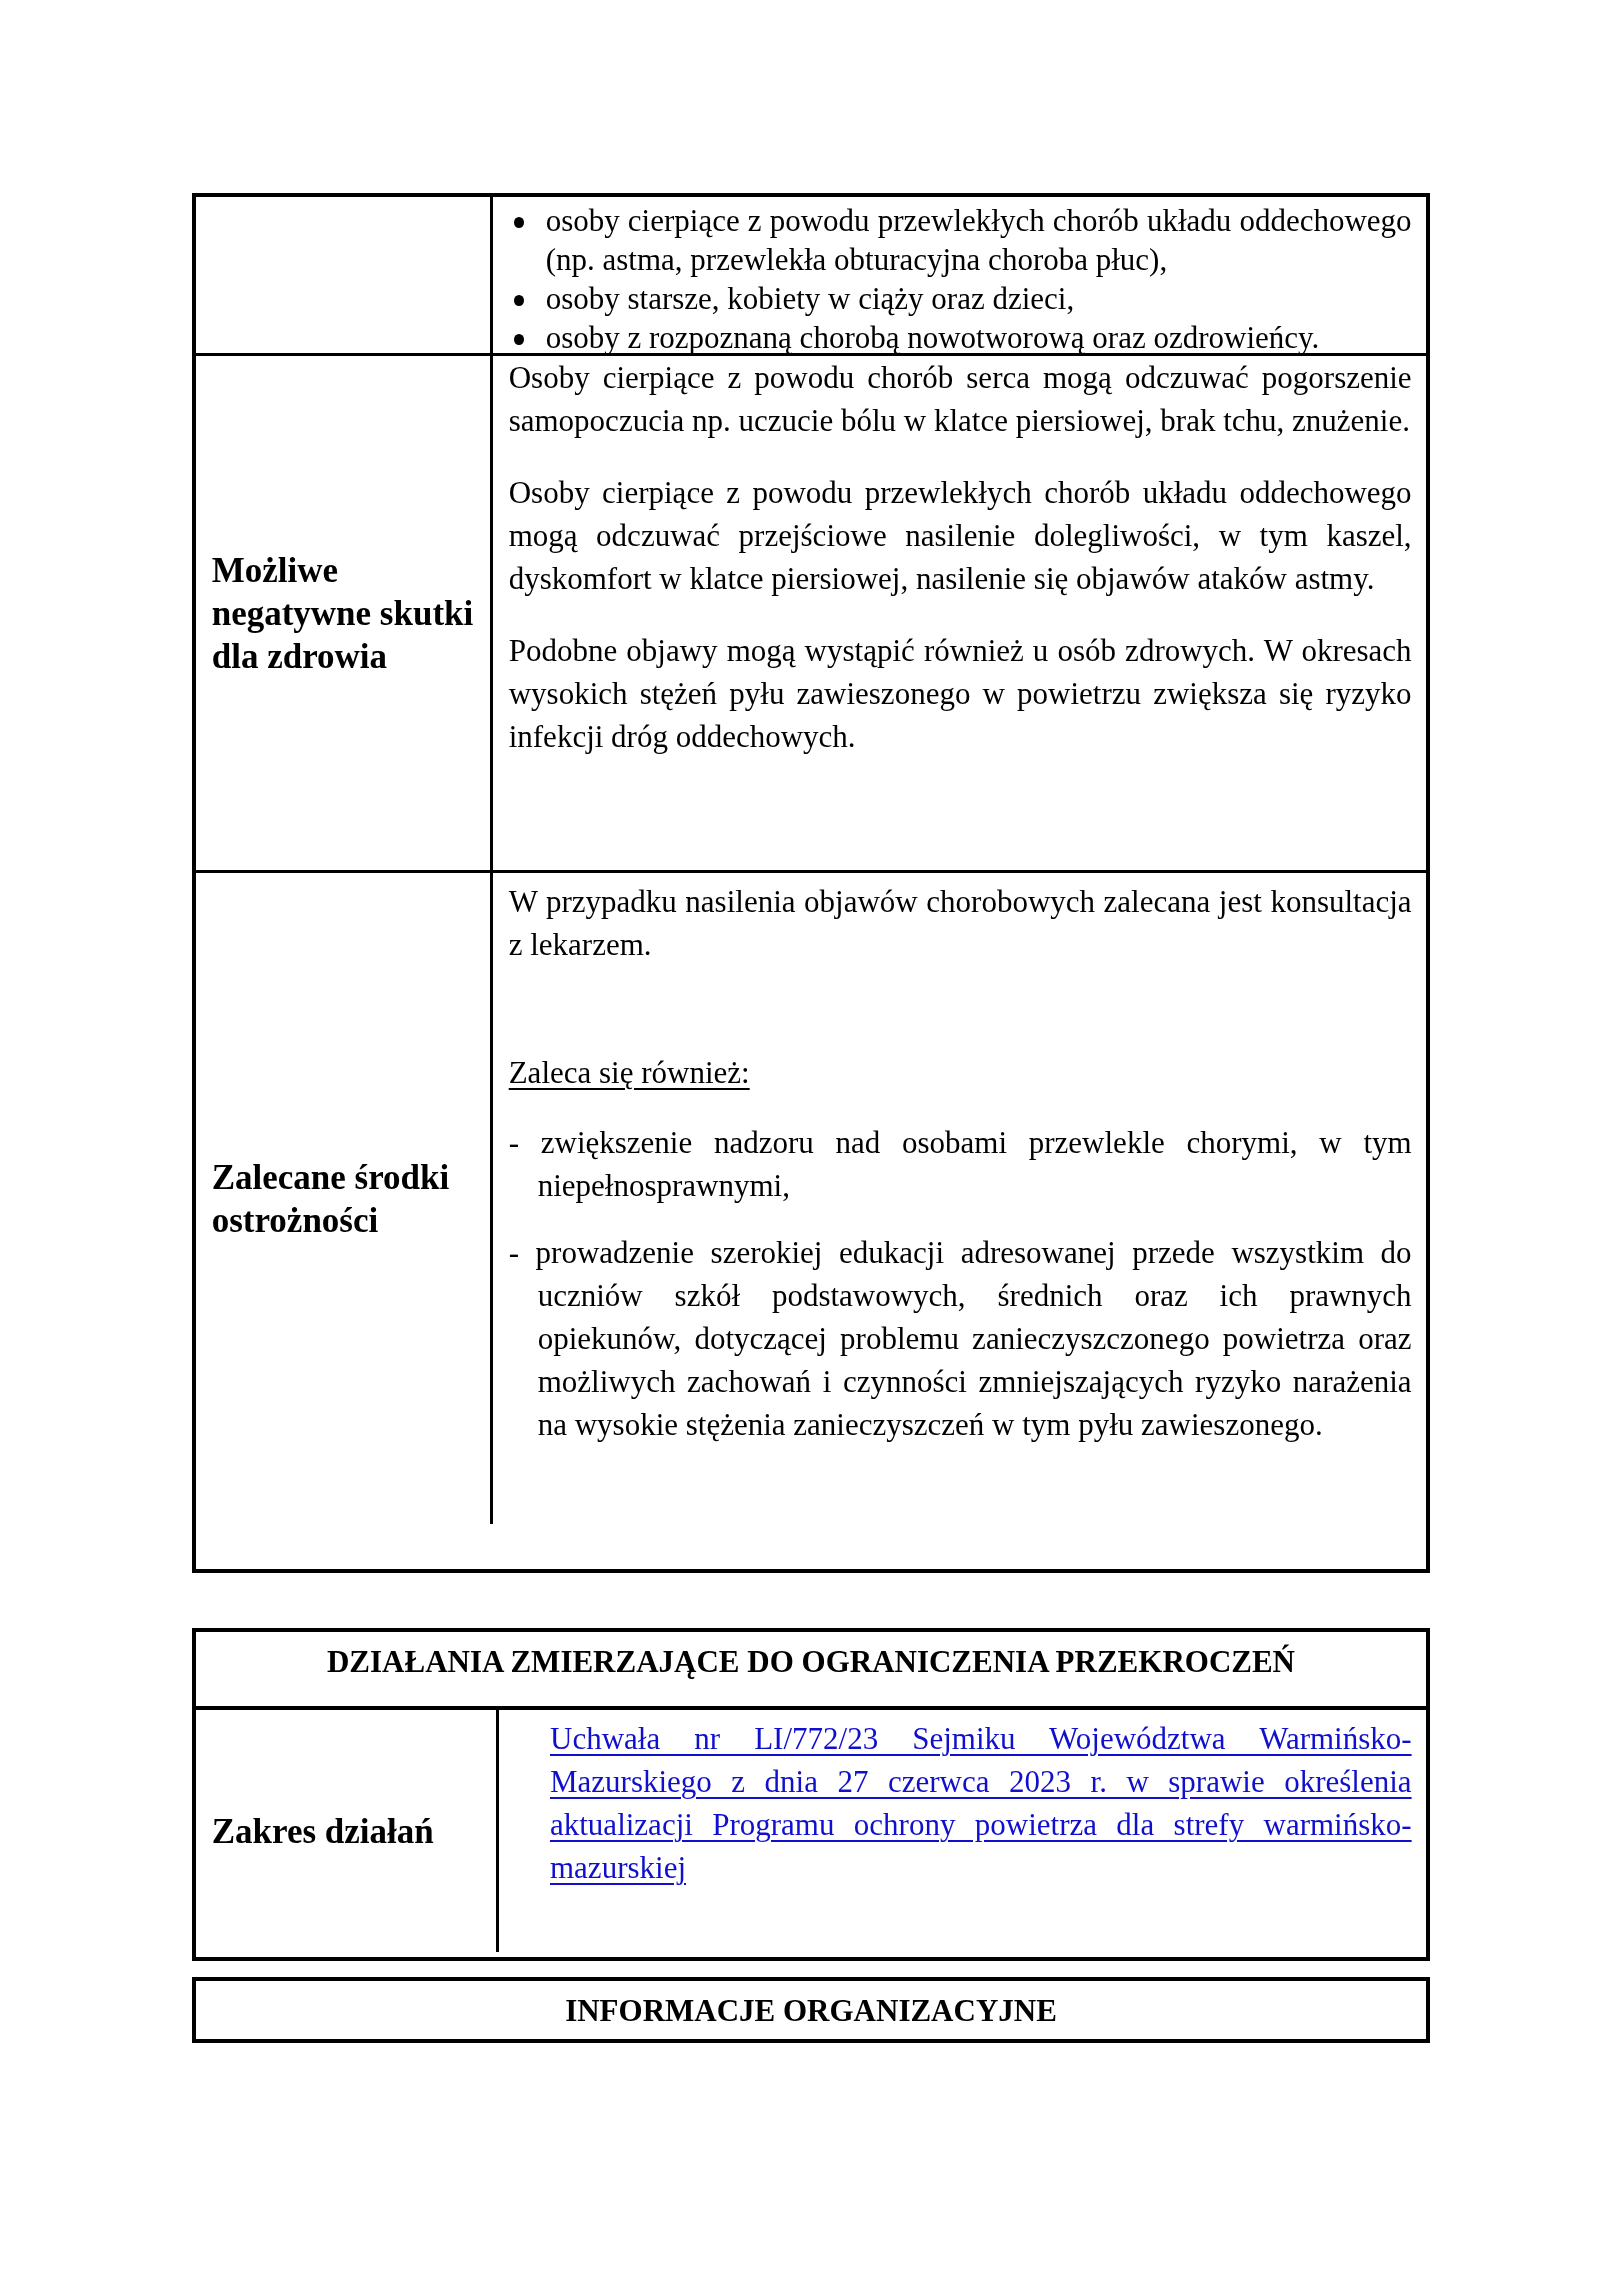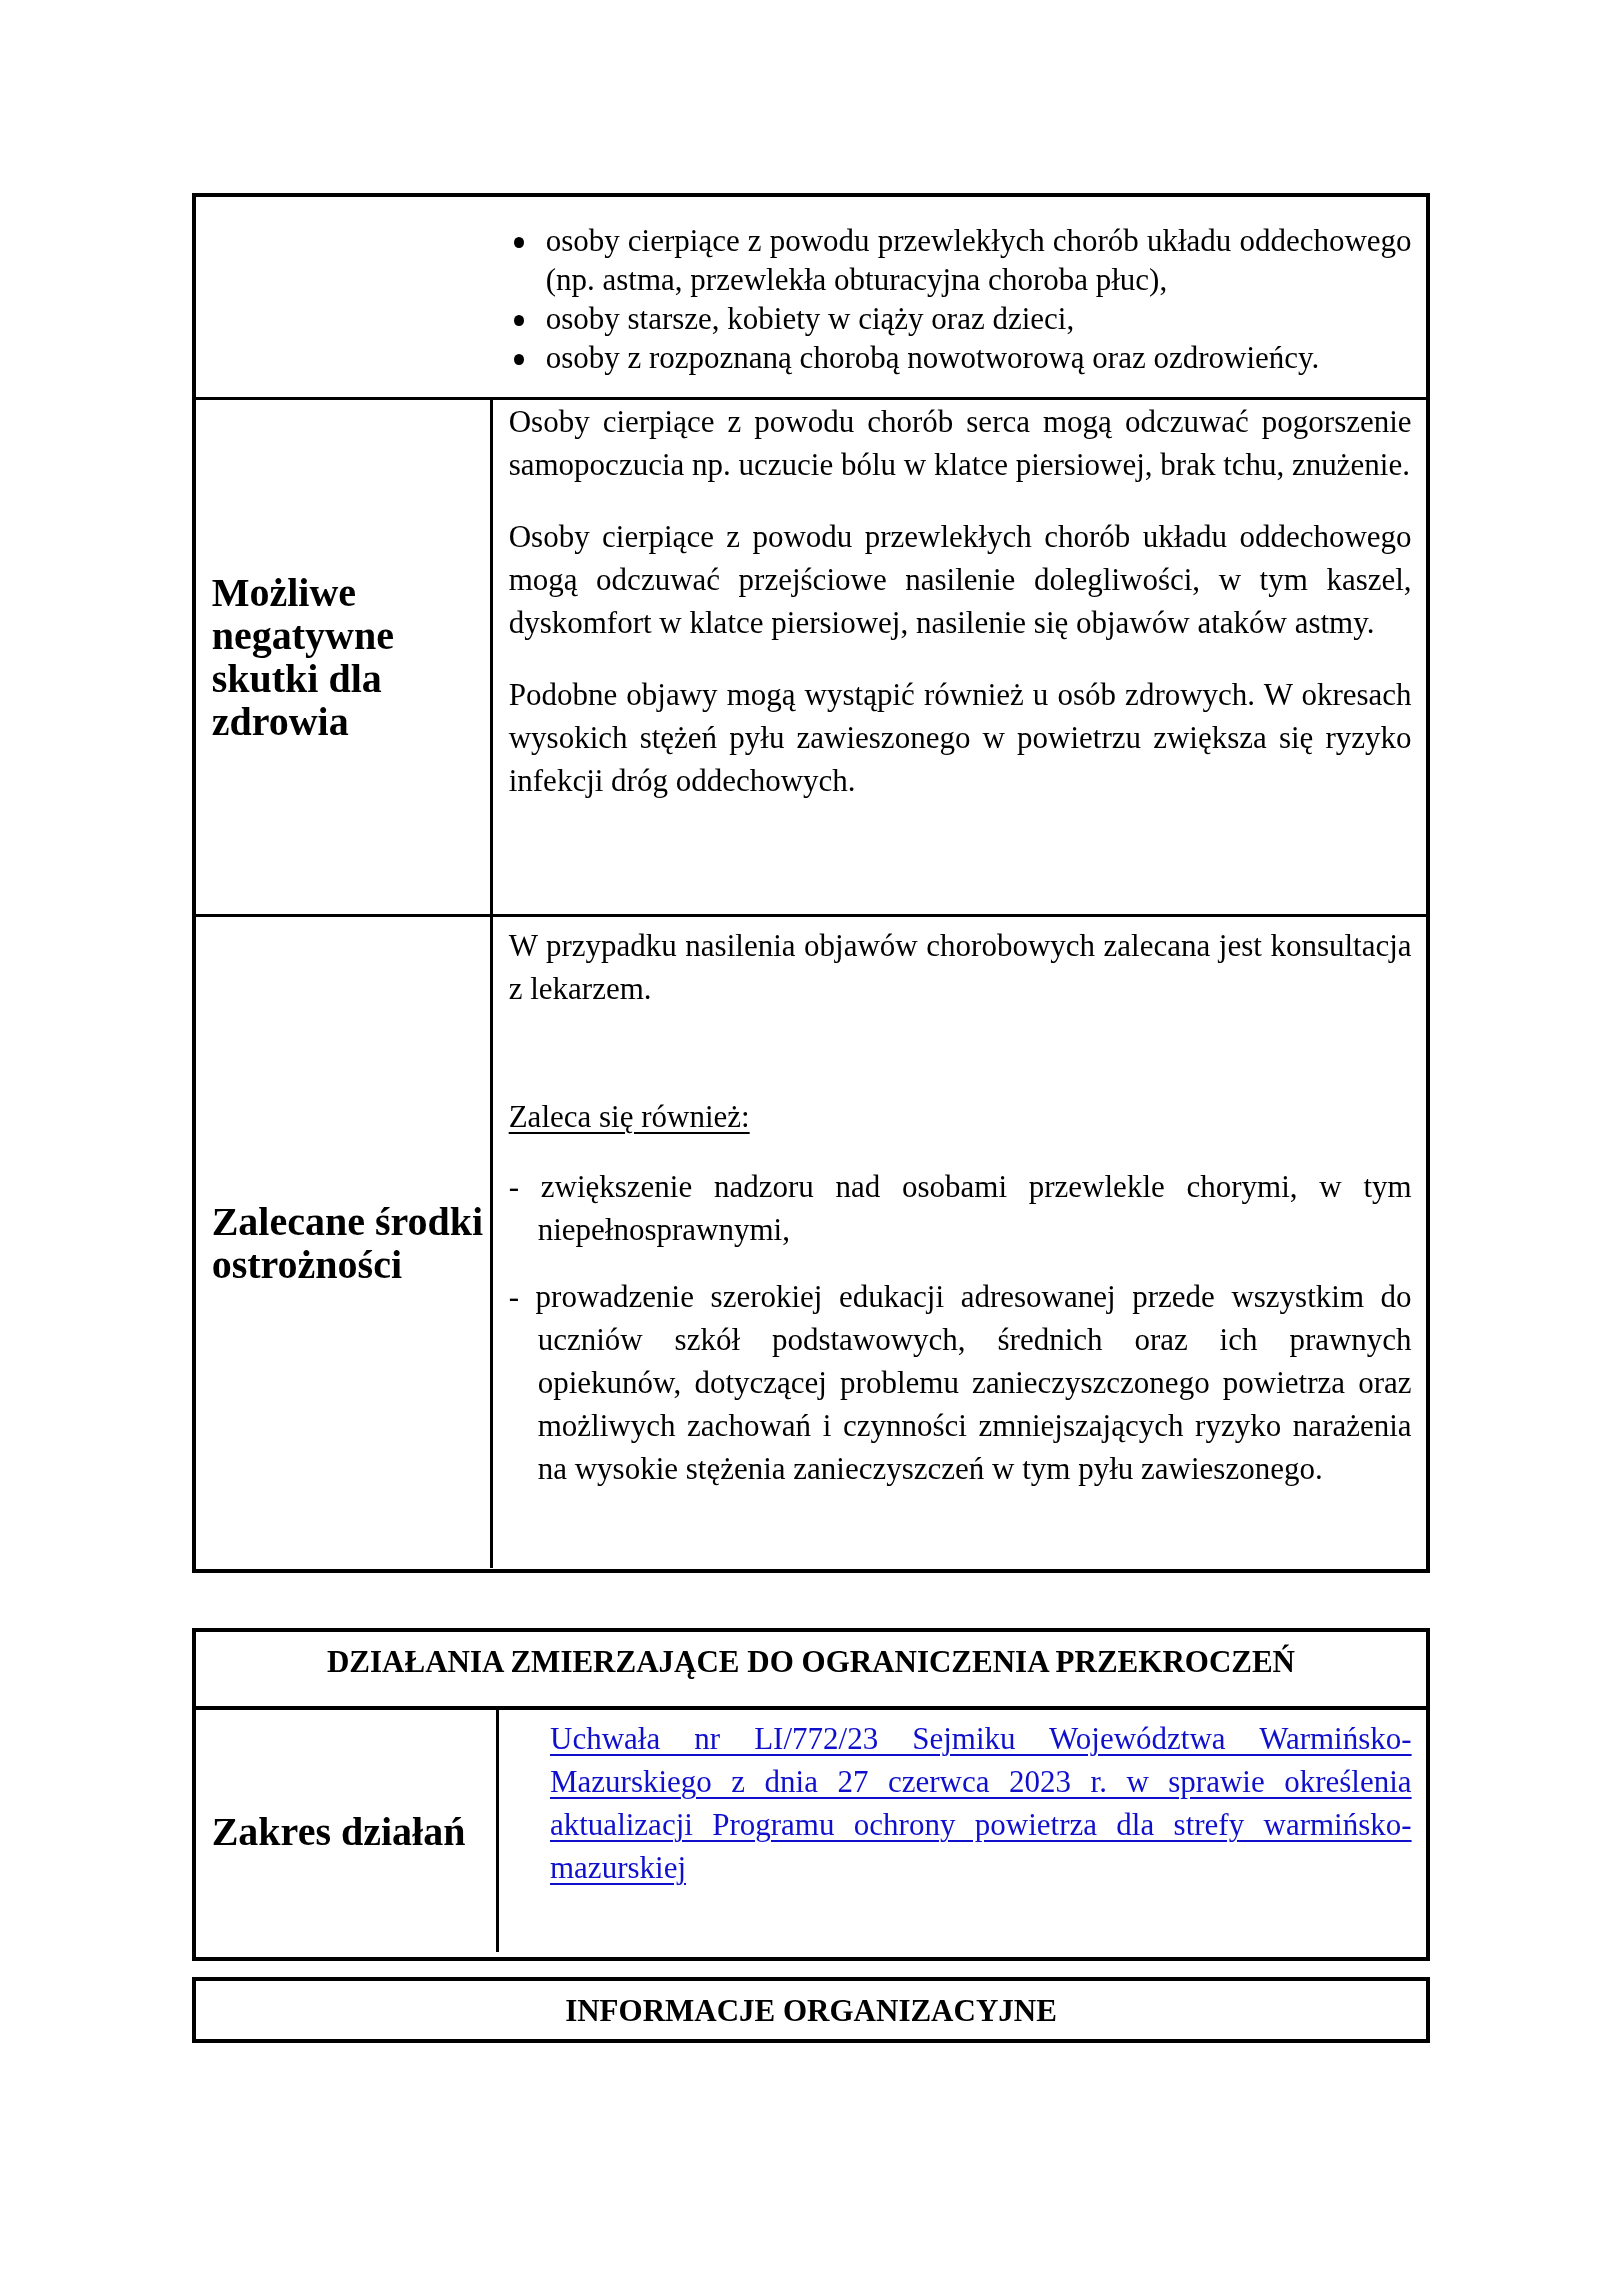--- a/index.html
+++ b/index.html
@@ -12,29 +12,29 @@
     position: absolute; left: 192px; width: 1238px;
     border: 4.6px solid #000; box-sizing: border-box;
   }
   .row { display: flex; box-sizing: border-box; }
   .row + .row { border-top: 3.9px solid #000; }
   .lcol {
     width: 297px; flex: none; box-sizing: border-box;
     border-right: 3.3px solid #000;
     display: flex; align-items: center;
     padding-left: 15.7px;
-    font-weight: bold; font-size: 40px; line-height: 43px;
+    font-weight: bold; font-size: 35px; line-height: 43px;
   }
   .rcol {
     flex: 1; box-sizing: border-box;
     font-size: 31px; line-height: 43px;
     text-align: justify;
   }
   .t1 { top: 193px; height: 1380px; }
-  .t1 .r1 { height: 200px; align-items: center; }
+  .t1 .r1 { height: 156px; }
   .t1 .r2 { height: 517px; }
   .t1 .r3 { height: 654px; }
   .t1 .rcol { padding: 0 14.4px 0 15.7px; }
   ul.bul { list-style: none; margin: 0; padding: 3.9px 0 0 0; }
   ul.bul li { position: relative; padding-left: 37px; line-height: 39px; }
   ul.bul li .dot {
     position: absolute; left: 5.2px; top: 15.7px;
     width: 9.8px; height: 11px; border-radius: 50%; background: #000;
   }
   .para { margin: 0; }

